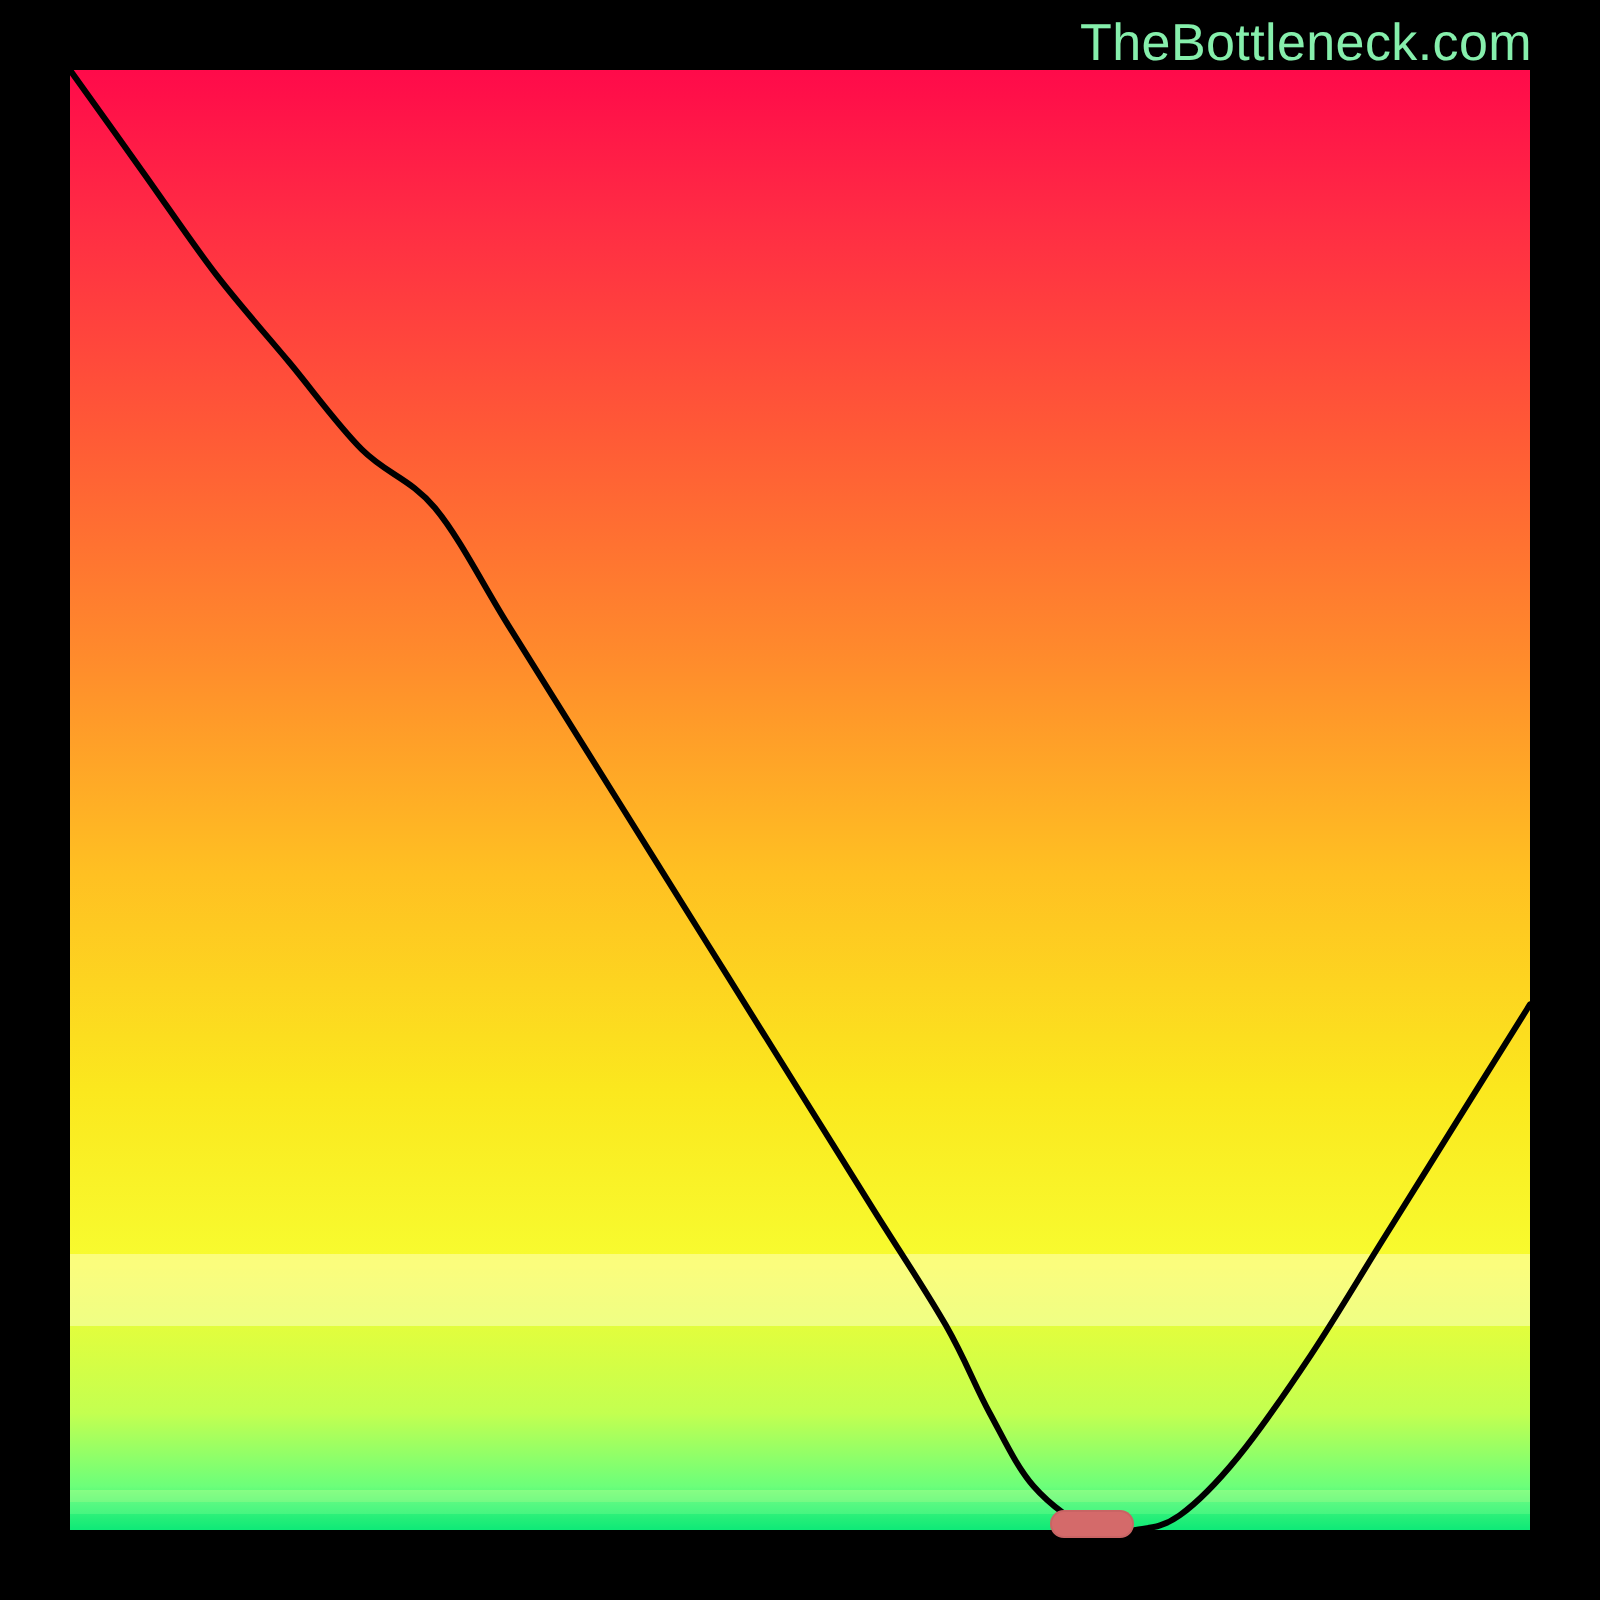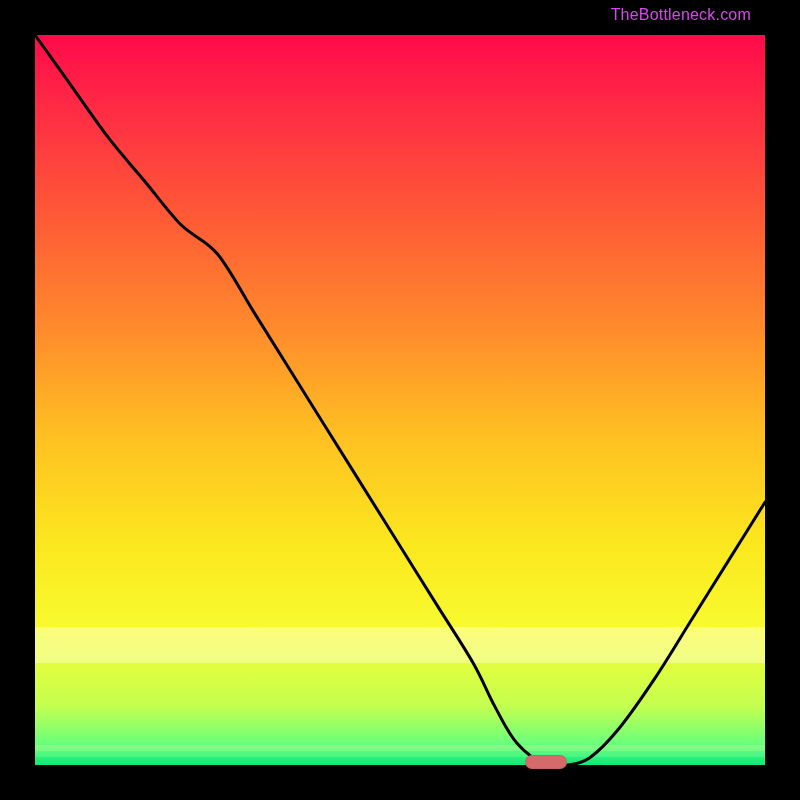--- a/index.html
+++ b/index.html
@@ -48,23 +48,23 @@
     pointer-events: none;
   }
   .band.b1 { top: 592px; height: 36px; background: rgba(255,255,220,0.45); }
   .band.b2 { top: 710px; height: 6px;  background: rgba(190,255,150,0.40); }
   .band.b3 { top: 716px; height: 6px;  background: rgba(130,255,150,0.35); }
   .band.b4 { top: 722px; height: 8px;  background: rgba(60,240,130,0.25); }
 
   .watermark {
     position: absolute;
     top: 6px;
-    right: 49px;
-    color: #d946ef;
-    font-size: 16px;
+    right: 34px;
+    color: #86efac;
+    font-size: 26px;
     letter-spacing: 0.2px;
     user-select: none;
   }
 
   svg.curve {
     position: absolute;
     top: 0;
     left: 0;
     width: 730px;
     height: 730px;

